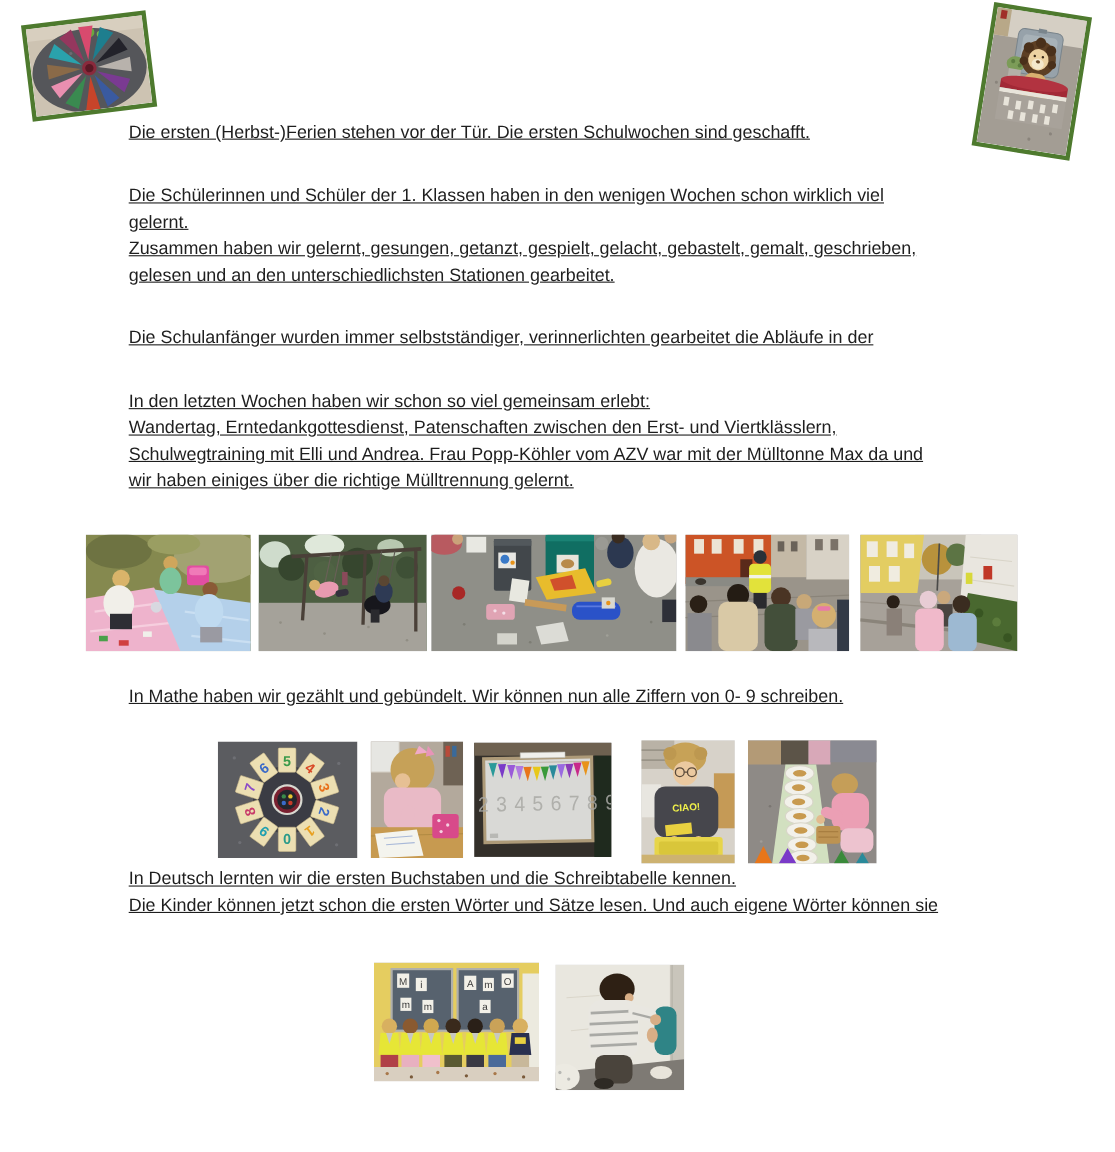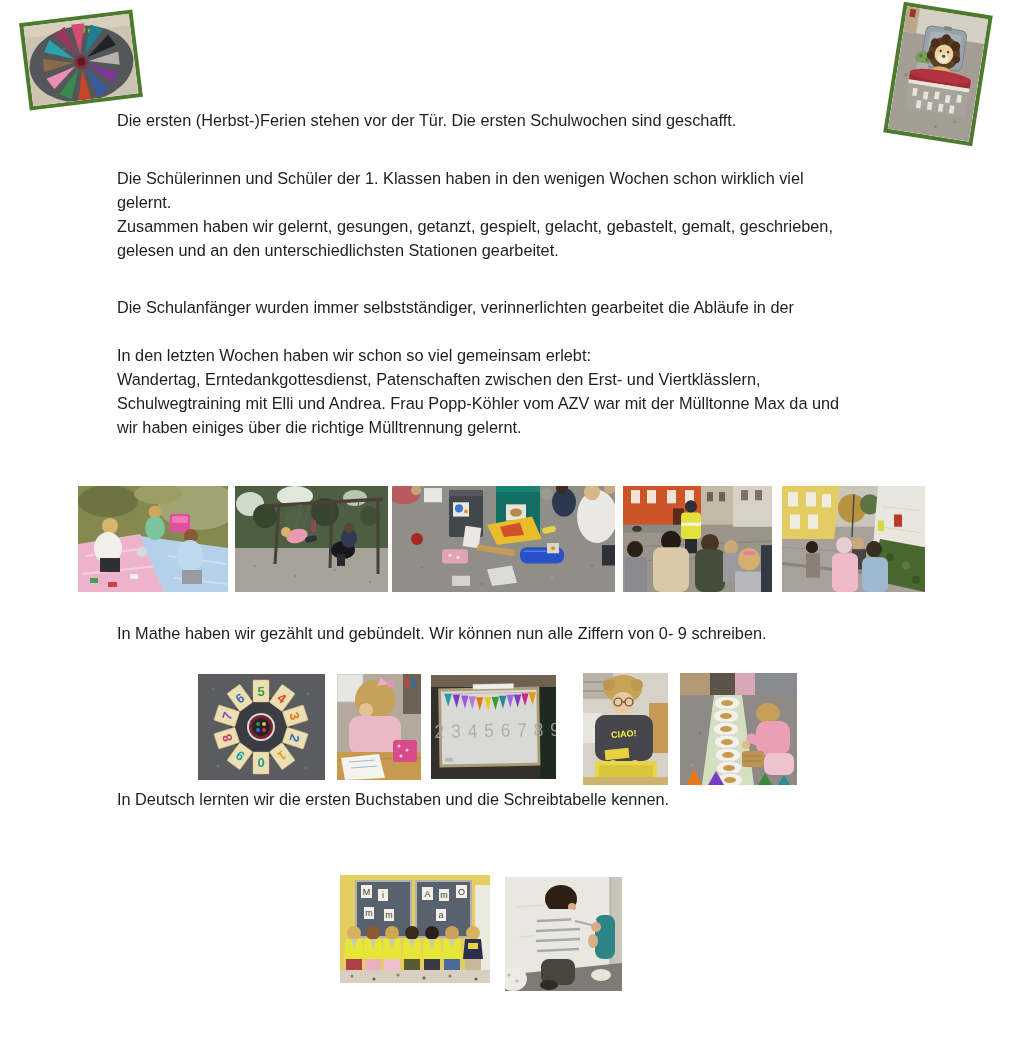--- a/index.html
+++ b/index.html
@@ -3,23 +3,23 @@
 <meta charset="utf-8">
 <style>
   html,body{margin:0;padding:0;}
   body{
     width:1014px;height:1047px;position:relative;overflow:hidden;
     background:var(--page_bg,#ffffff);
     color:var(--text_color,#1e1e1e);
     font-family:"Liberation Sans",sans-serif;
   }
   .para{position:absolute;left:117px;}
-  .para .line{font-size:16.3px;line-height:24px;white-space:nowrap;}
+  .para .line{font-size:16.3px;line-height:24px;white-space:nowrap;text-decoration:underline;}
   #p1{top:108px}#p2{top:166px}#p3{top:214px}#p4{top:295px}
-  #p5{top:343px}#p6{top:621px}#p7{top:787px}
+  #p5{top:353px}#p6{top:621px}#p7{top:787px}
 
   figure{margin:0;padding:0;}
   .photo{position:absolute;overflow:hidden;background:#ddd;}
   .photo svg,.decor svg{display:block;width:100%;height:100%;}
   .decor{position:absolute;border:4px solid var(--photo_border,#4e7a2e);box-sizing:border-box;overflow:hidden;}
   #d-tl{left:24px;top:16px;width:114px;height:88px;transform:rotate(-7deg);}
   #d-tr{left:893px;top:8px;width:90px;height:132px;transform:rotate(9deg);}
 
   .r1{top:486px;height:106px;}
   #r1p1{left:78px;width:150px;}
@@ -139,20 +139,21 @@
   <div class="line">In den letzten Wochen haben wir schon so viel gemeinsam erlebt:</div>
   <div class="line">Wandertag, Erntedankgottesdienst, Patenschaften zwischen den Erst- und Viertklässlern,</div>
   <div class="line">Schulwegtraining mit Elli und Andrea. Frau Popp-Köhler vom AZV war mit der Mülltonne Max da und</div>
   <div class="line">wir haben einiges über die richtige Mülltrennung gelernt.</div>
 </div>
 <div class="para" id="p6">
   <div class="line">In Mathe haben wir gezählt und gebündelt. Wir können nun alle Ziffern von 0- 9 schreiben.</div>
 </div>
 <div class="para" id="p7">
   <div class="line">In Deutsch lernten wir die ersten Buchstaben und die Schreibtabelle kennen.</div>
+  <div class="line">Die Kinder können jetzt schon die ersten Wörter und Sätze lesen. Und auch eigene Wörter können sie</div>
 </div>
 
 <figure class="photo r1" id="r1p1" title="Picknick auf Decken beim Wandertag">
 <svg viewBox="0 0 150 106" preserveAspectRatio="none">
   <rect width="150" height="106" fill="#85894f"></rect>
   <ellipse cx="120" cy="20" rx="40" ry="24" fill="#a2a272"></ellipse>
   <ellipse cx="30" cy="15" rx="30" ry="16" fill="#6e7342"></ellipse>
   <ellipse cx="80" cy="8" rx="24" ry="10" fill="#9a9e62"></ellipse>
   <polygon points="0,58 62,48 96,106 0,106" fill="#eeb3cc"></polygon>
   <line x1="8" y1="70" x2="70" y2="62" stroke="#f6cede" stroke-width="2"></line>

